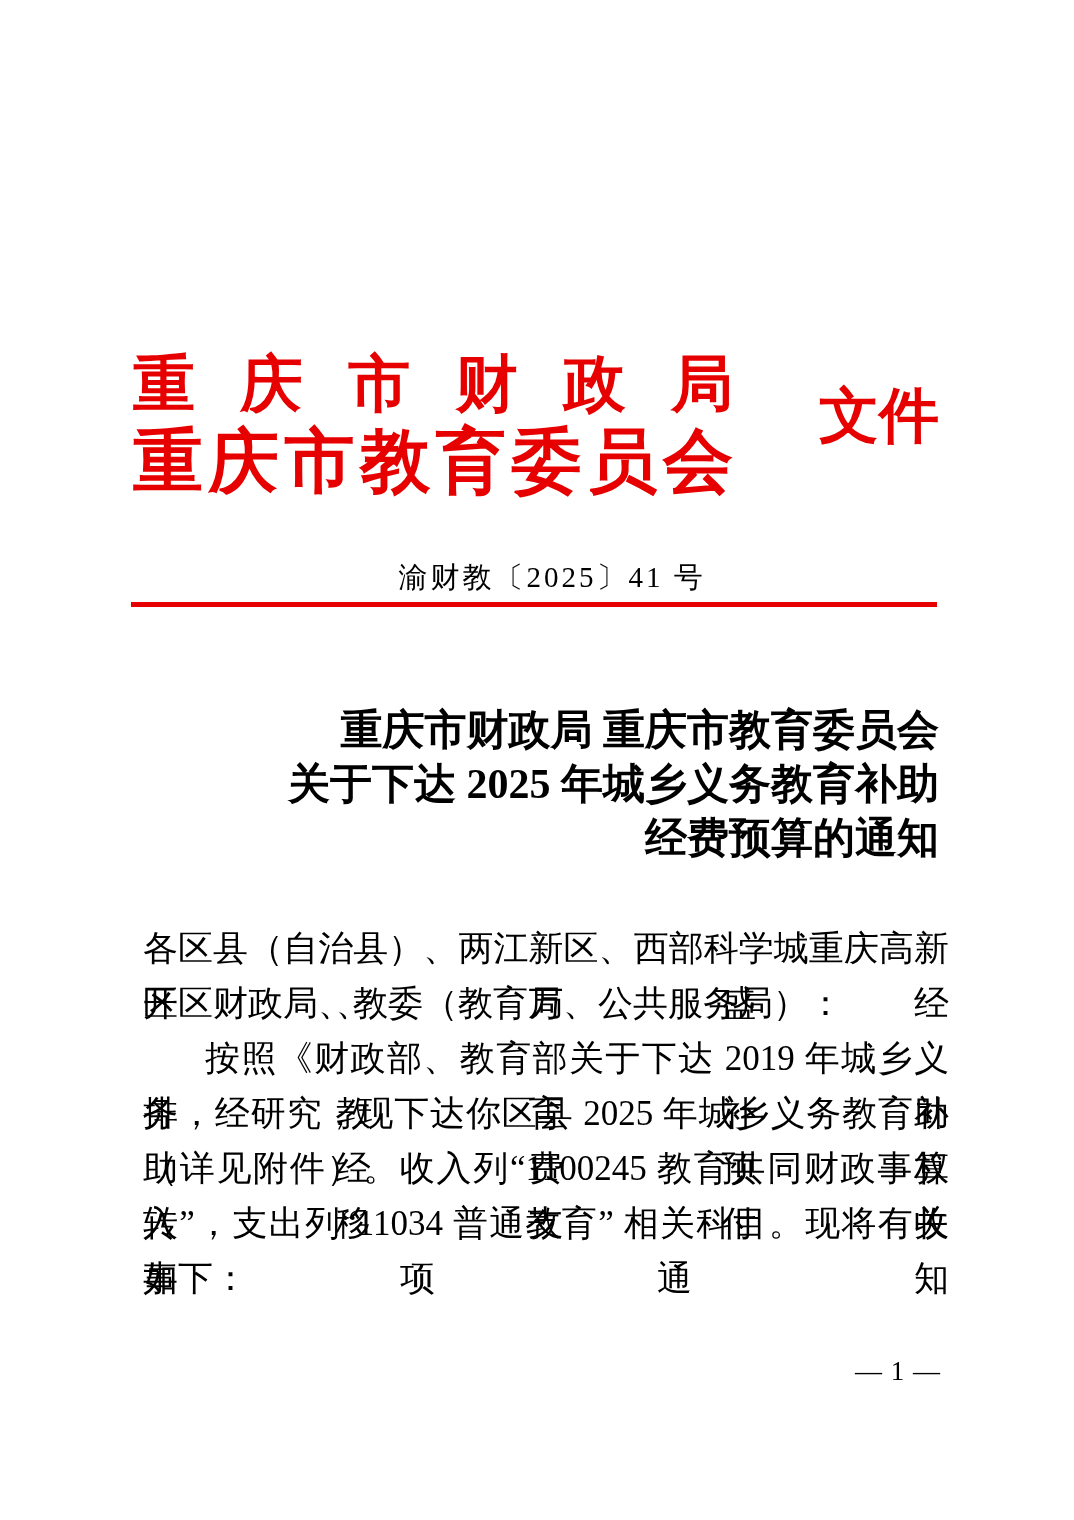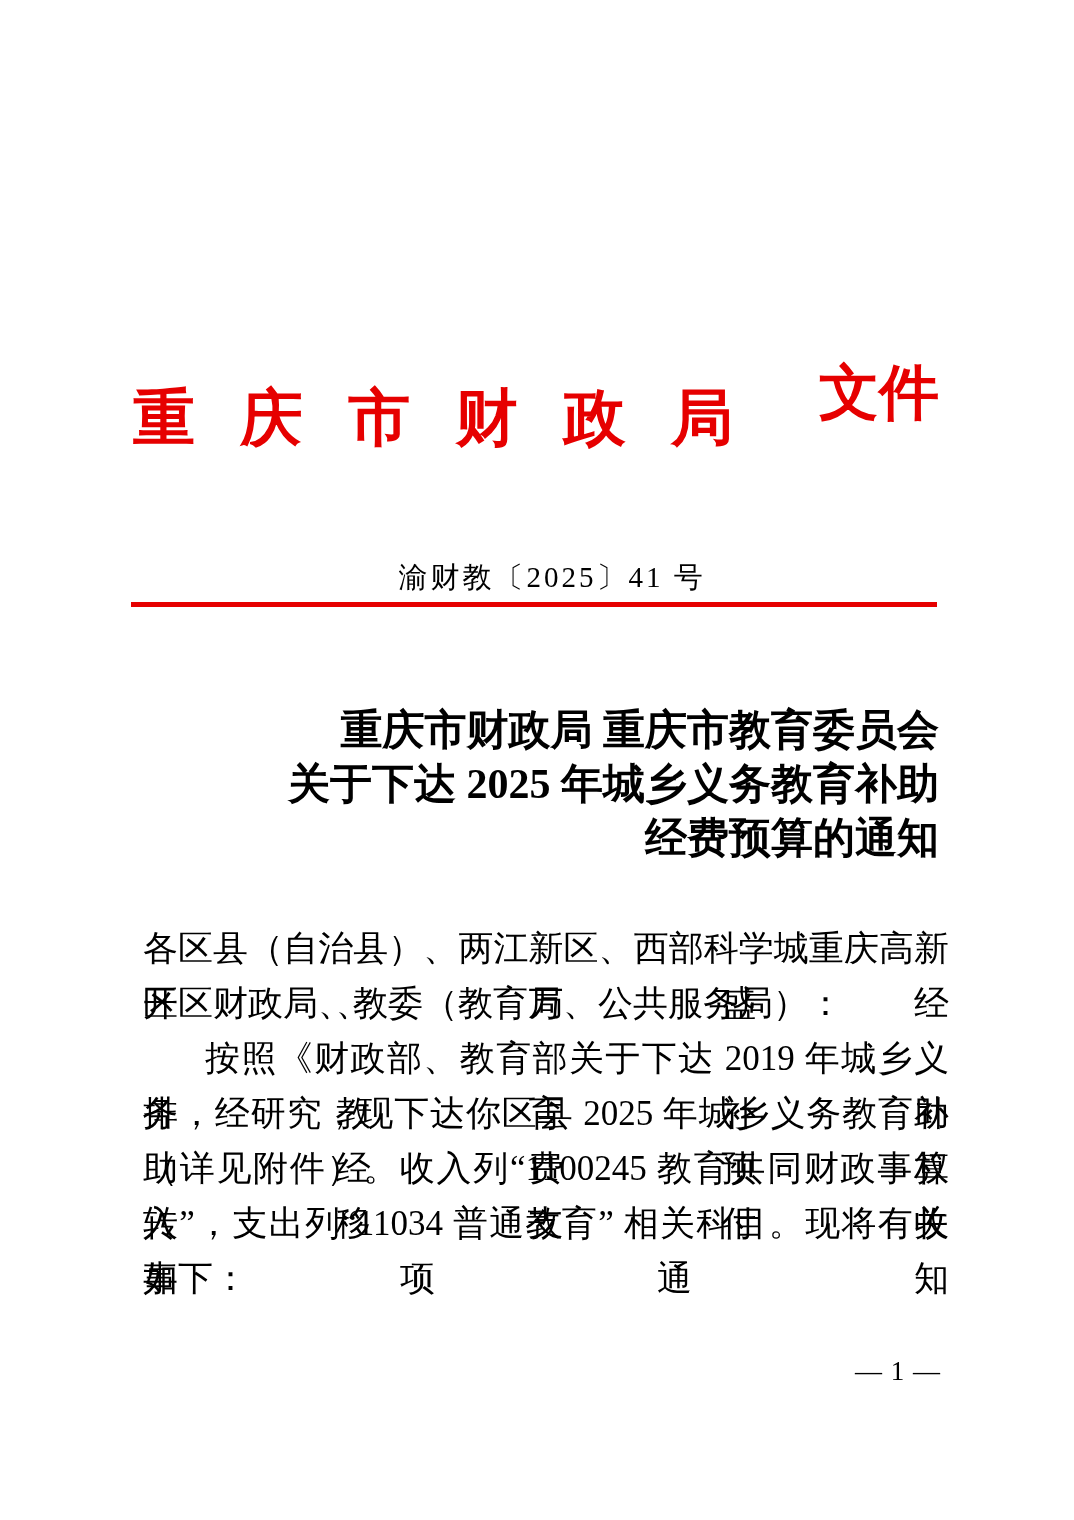--- a/index.html
+++ b/index.html
@@ -34,21 +34,20 @@
   .agency-block {
     width: 600px;
   }
   .agency-line {
     color: var(--accent);
     font-weight: bold;
     text-align: justify;
     text-align-last: justify;
     -moz-text-align-last: justify;
     white-space: nowrap;
-    margin-top: 34px;
   }
   .agency-line-1 {
     font-size: 62px;
     line-height: 76px;
   }
   .agency-line-2 {
     font-size: 70px;
     line-height: 80px;
   }
   .doc-type {
@@ -126,20 +125,21 @@
   }
 </style>
 </head>
 <body style="--accent: #e60000; color: rgb(0, 0, 0); background: rgb(255, 255, 255);">
 
 <div class="page">
 
   <div class="letterhead">
     <div class="agency-block">
       <div class="agency-line agency-line-1">重庆市财政局</div>
+      <div class="agency-line agency-line-2">重庆市教育委员会</div>
     </div>
     <div class="doc-type">文件</div>
   </div>
 
   <div class="ref-number">渝财教〔2025〕41 号</div>
 
   <div class="red-rule"></div>
 
   <div class="doc-title">
     <div>重庆市财政局 重庆市教育委员会</div>

